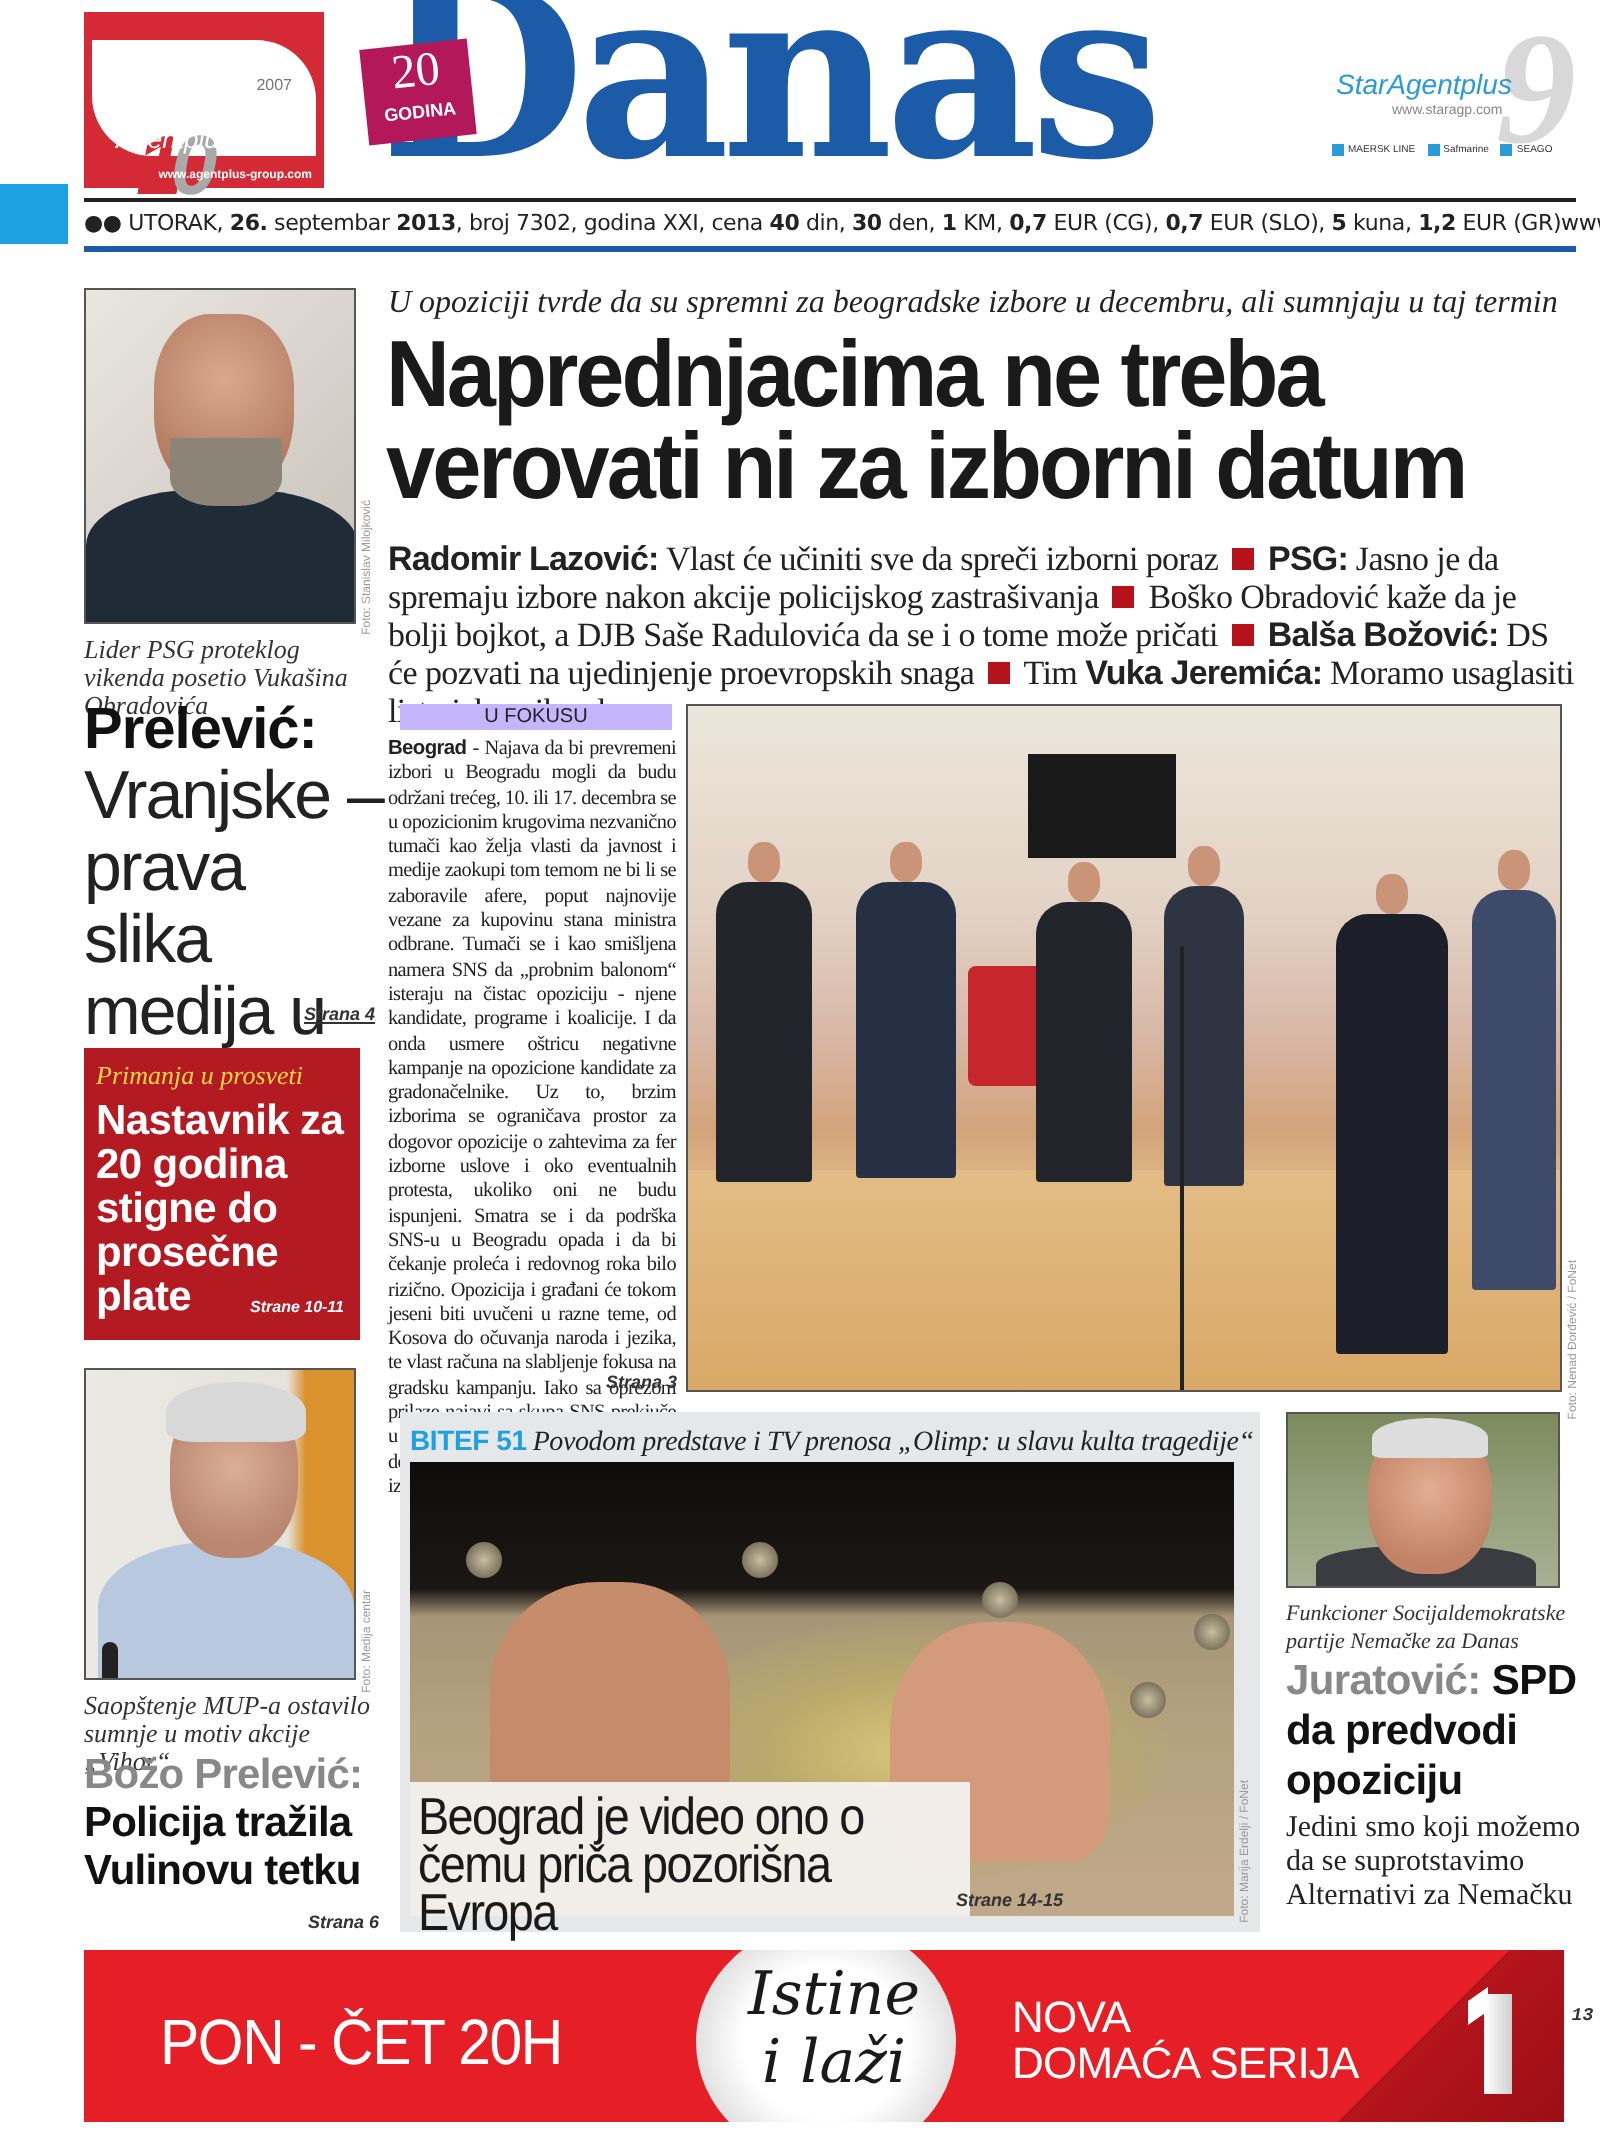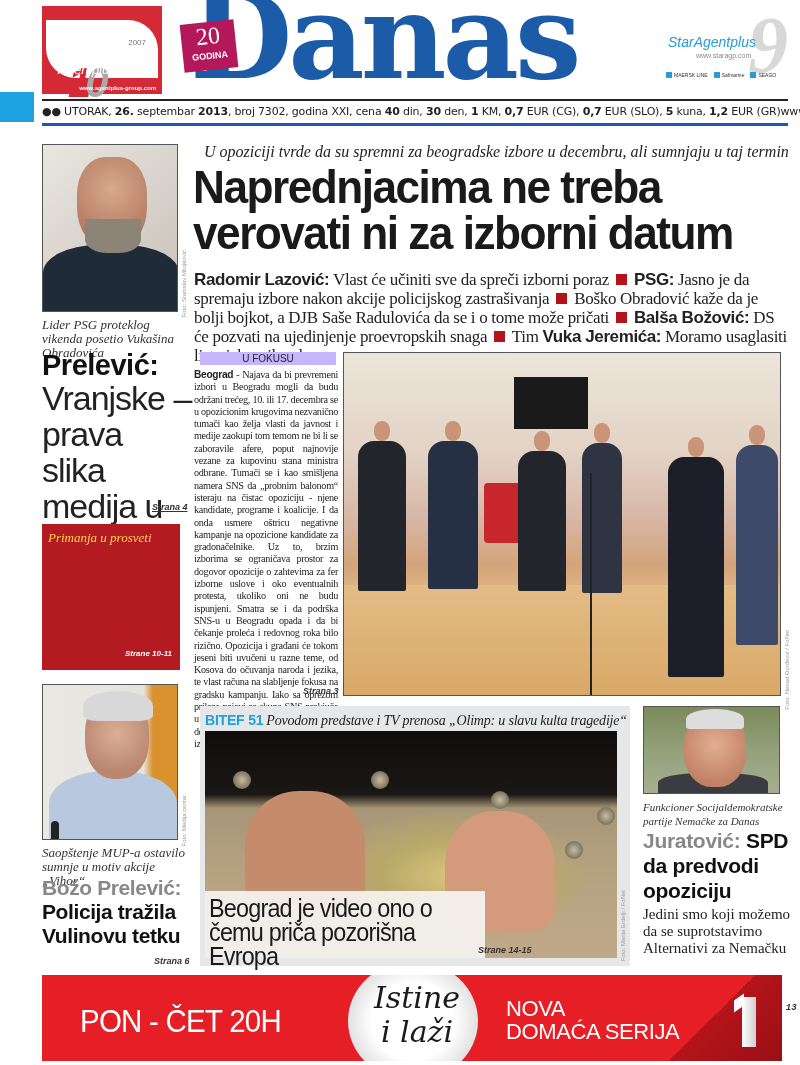--- a/index.html
+++ b/index.html
@@ -33,21 +33,21 @@
   .star-logo .partners span { border-left: 6px solid #2a9bd6; padding-left: 2px; }
 
   .blue-tab { left: 0; top: 92px; width: 34px; height: 30px; background: #1ea1e0; }
 
   .dateline-rule-top { left: 42px; top: 99px; width: 746px; height: 2px; background: #222; }
   .dateline { left: 42px; top: 105px; width: 746px; height: 14px; font: 11px "DejaVu Sans", sans-serif; color: #222; display: flex; justify-content: space-between; white-space: nowrap; letter-spacing: -0.2px; }
   .dateline b { font-weight: bold; }
   .dateline-rule-bottom { left: 42px; top: 123px; width: 746px; height: 3px; background: #1b5ba8; }
 
   
-  .kicker { left: 194px; top: 143px; font: italic 16px "Liberation Serif", serif; color: #222; margin-left: 10px; }
+  .kicker { left: 194px; top: 143px; font: italic 16px "Liberation Serif", serif; color: #222; }
   .headline { left: 193px; top: 164px; width: 600px; font: bold 47px "Liberation Sans", sans-serif; line-height: 46px; letter-spacing: -1.6px; transform: scaleX(0.94); transform-origin: left top; color: #1a1a1a; }
   .lead-deck { left: 194px; top: 270px; width: 596px; font: 17px "Liberation Serif", serif; line-height: 19px; color: #222; letter-spacing: -0.3px; }
   .lead-deck b { font-family: "Liberation Sans", sans-serif; font-weight: bold; letter-spacing: -0.4px; }
   .lead-deck .sq { display: inline-block; width: 11px; height: 11px; background: #b5121b; margin: 0 3px; vertical-align: 0px; }
 
   
   .photo { overflow: hidden; border: 1px solid #555; }
   .photo-jankovic { left: 42px; top: 144px; width: 136px; height: 168px; background: linear-gradient(135deg,#e9e6e0 0%,#d8d3cc 50%,#c7c0b7 100%); }
   .photo-jankovic .head { position: absolute; left: 34px; top: 12px; width: 70px; height: 92px; border-radius: 40% 40% 45% 45%; background: radial-gradient(circle at 50% 35%, #d9a98d, #b47c62 70%, #8d5f4a); }
   .photo-jankovic .beard { position: absolute; left: 42px; top: 74px; width: 56px; height: 34px; border-radius: 0 0 40% 40%; background: #8d8478; }
@@ -194,20 +194,21 @@
 </div>
 <div class="abs credit-v" style="left:181px; top:250px;">Foto: Stanislav Milojković</div>
 
 <div class="abs cap-italic jankovic-kicker">Lider PSG proteklog vikenda posetio Vukašina Obradovića</div>
 <div class="abs jankovic-head">Prelević:</div>
 <div class="abs jankovic-sub">Vranjske – prava slika medija u Srbiji</div>
 <div class="abs page-ref jankovic-ref">Strana 4</div>
 
 <div class="abs red-box">
   <div class="kick">Primanja u prosveti</div>
+  <div class="hl">Nastavnik za 20 godina stigne do prosečne plate</div>
   <div class="ref">Strane 10-11</div>
 </div>
 
 <div class="abs photo photo-prelevic">
   <div class="shirt"></div>
   <div class="head"></div>
   <div class="hair"></div>
   <div class="mic"></div>
 </div>
 <div class="abs credit-v" style="left:181px; top:795px;">Foto: Medija centar</div>

